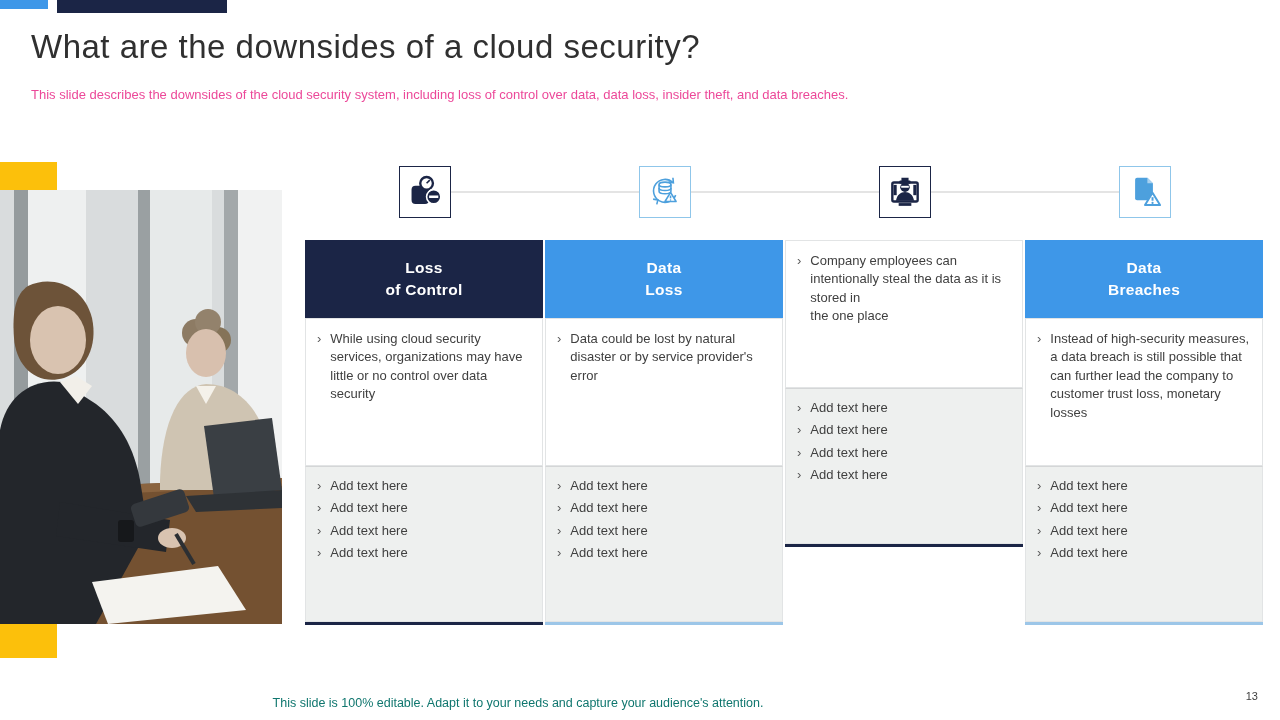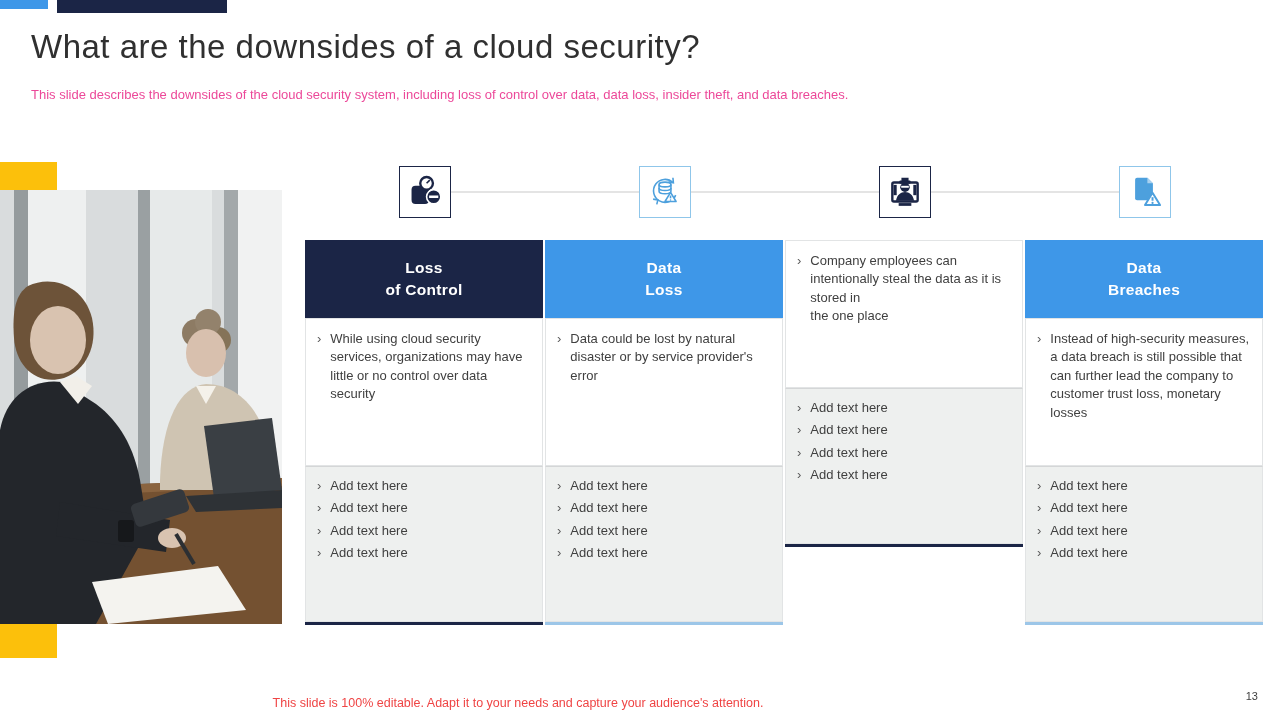--- a/index.html
+++ b/index.html
@@ -50,21 +50,21 @@
   .col-bottom{height:3px;}
   .theme-navy .col-bottom{background:#1b2546;}
   .theme-blue .col-bottom{background:#9cc6e8;}
 
   .bullet-row{display:flex;gap:9px;font-size:13px;color:#404040;line-height:1.42;}
   .bullet-row .b{color:#595959;flex:0 0 auto;}
   .bullet-row .t{white-space:pre-line;}
   .ph-row{margin-bottom:4px;}
 
   
-  .footer{left:0;top:696px;width:1036px;text-align:center;font-size:12.5px;color:#ef4444;}
+  .footer{left:0;top:696px;width:1036px;text-align:center;font-size:12.5px;color:#0f766e;}
   .page-number{right:22px;top:690px;font-size:11px;color:#404040;}
 </style>
 </head>
 <body>
 
 <div class="abs bar-blue"></div>
 <div class="abs bar-navy"></div>
 
 <div class="abs title">What are the downsides of a cloud security?</div>
 <div class="abs subtitle">This slide describes the downsides of the cloud security system, including loss of control over data, data loss, insider theft, and data breaches.</div>

